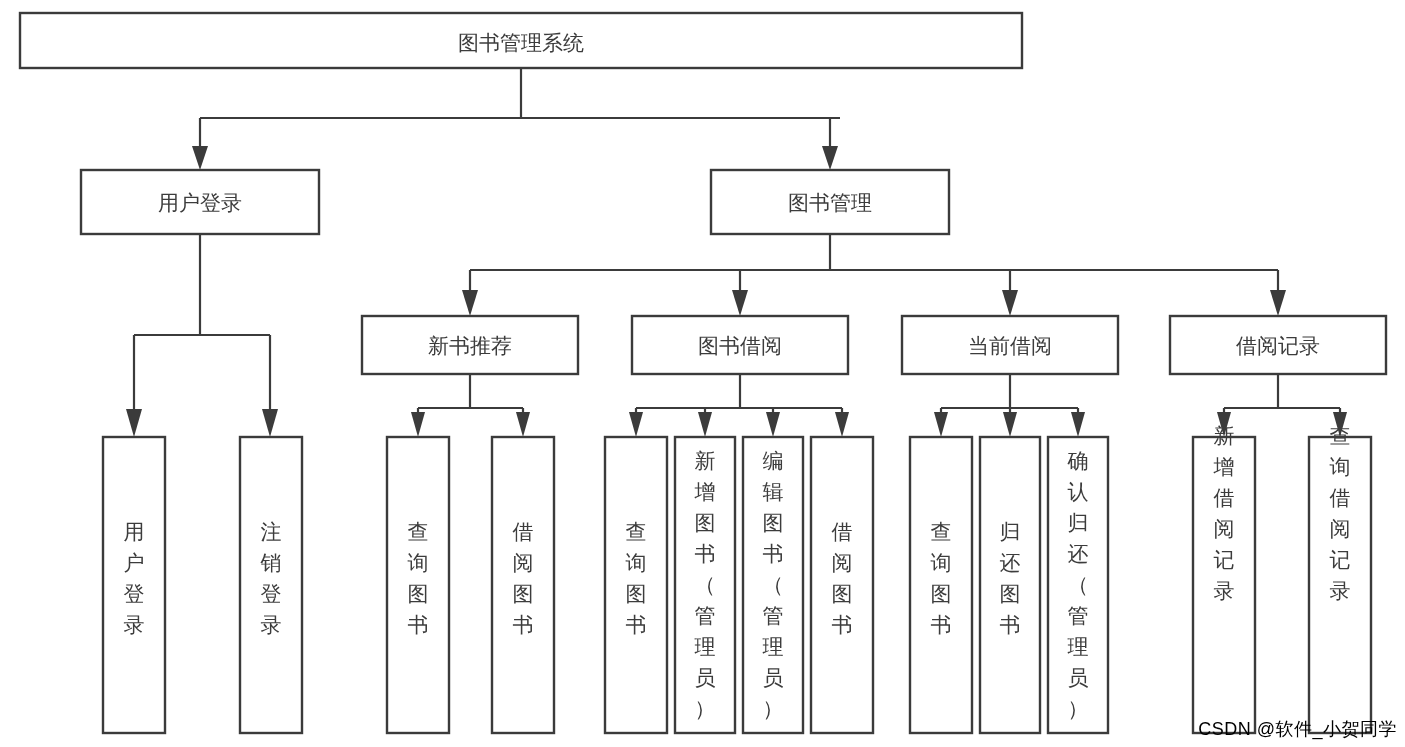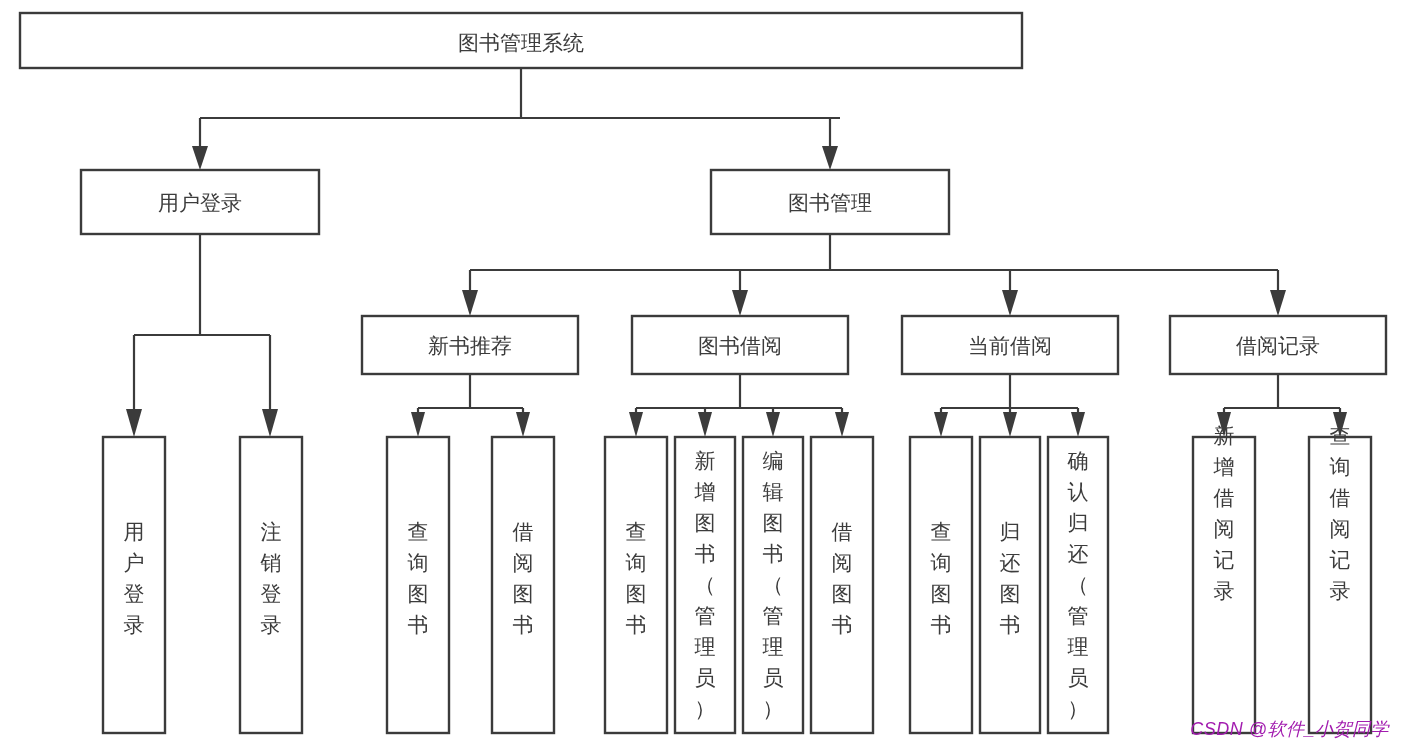--- a/index.html
+++ b/index.html
@@ -42,29 +42,28 @@
     stroke: #3b3b3b;
     stroke-width: 2.2;
     fill: none;
   }
   .arrow-head {
     fill: #3b3b3b;
     stroke: none;
   }
   .watermark {
     position: absolute;
-    right: 16px;
+    right: 8px;
     bottom: 6px;
     font-family: "Liberation Sans", sans-serif;
     font-size: 18px;
-    color: #a21caf;
+    color: #000000;
     letter-spacing: 0.5px;
     white-space: nowrap;
     pointer-events: none;
-    font-style: italic;
   }
 </style>
 </head>
 <body>
 
 <svg id="chart-root" viewBox="0 0 1405 747" xmlns="http://www.w3.org/2000/svg">
 
   <g>
 
     <path class="edge" d="M521,68 L521,118"></path>

